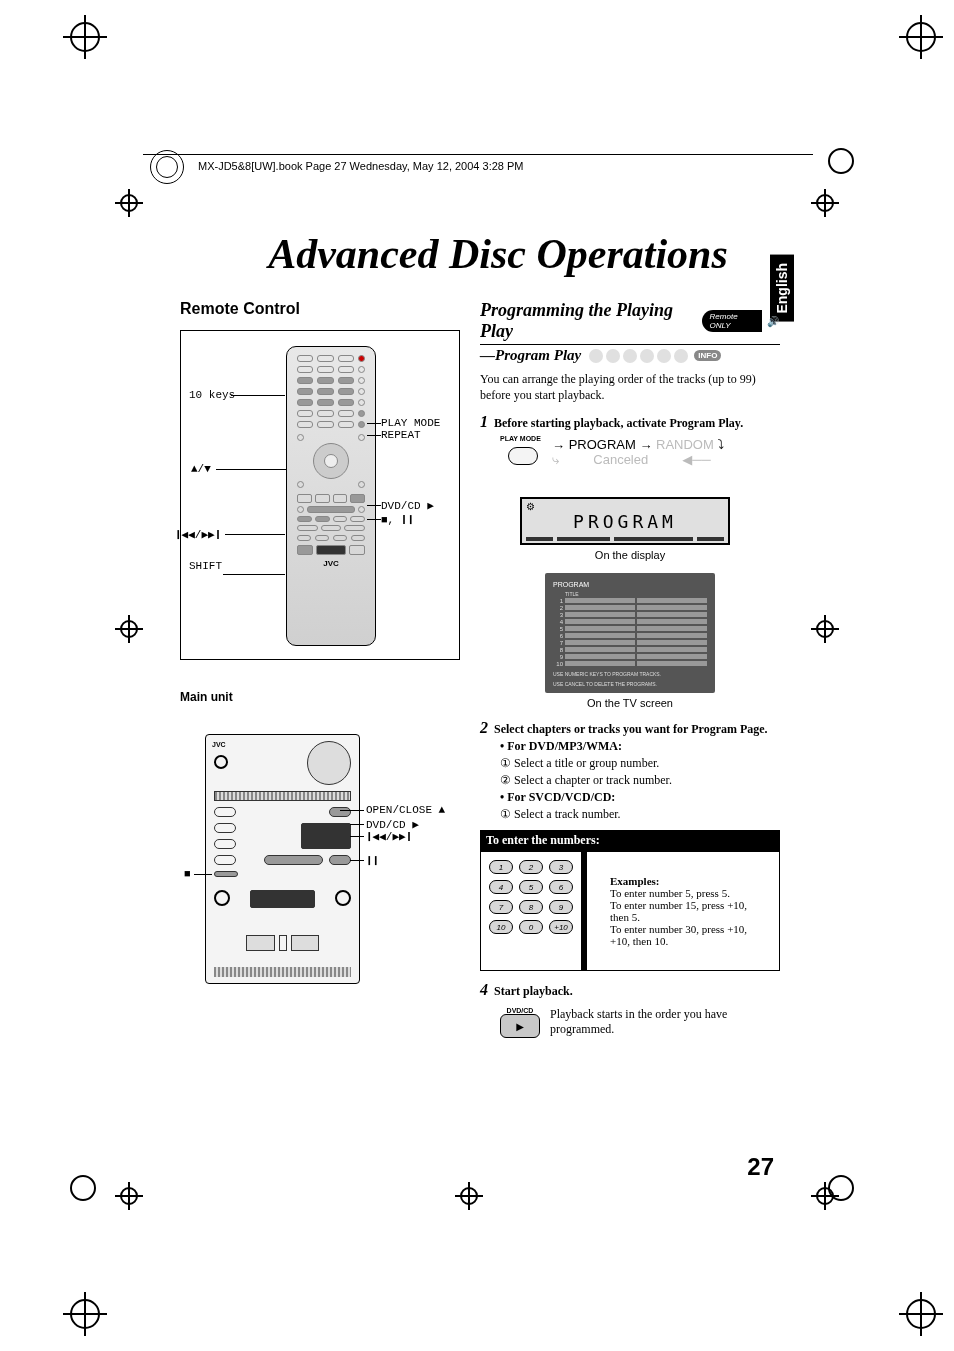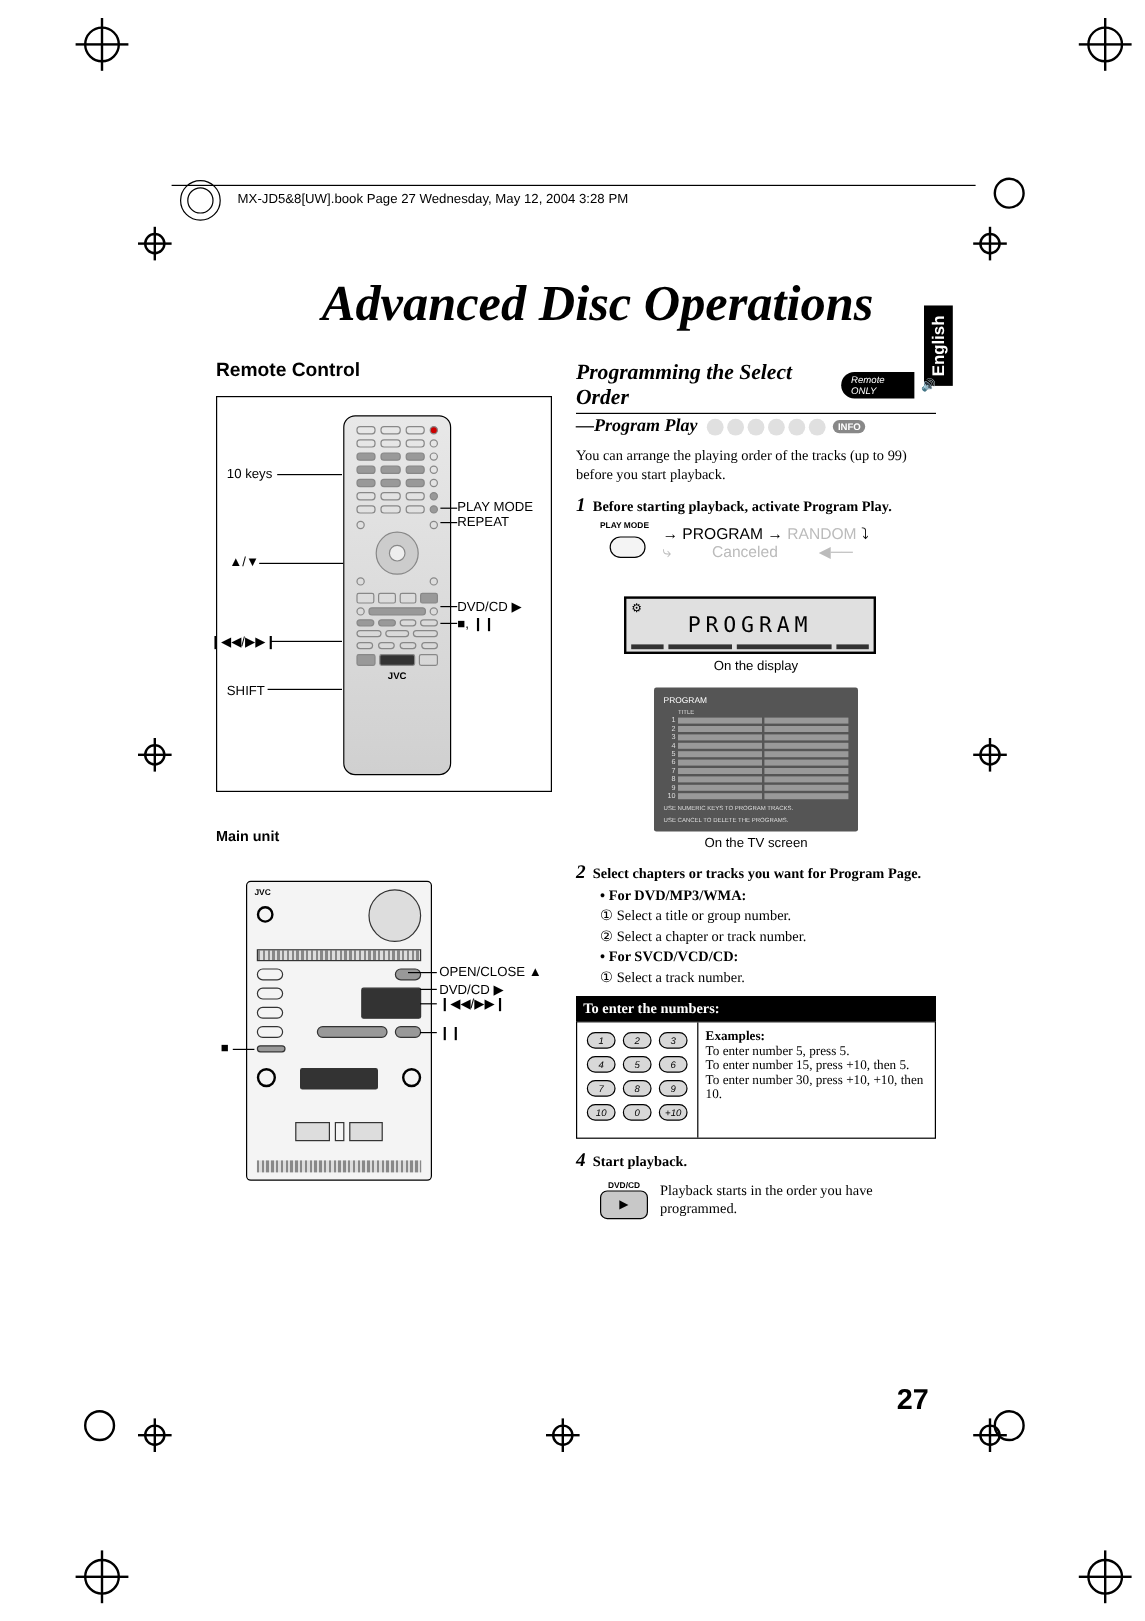--- a/index.html
+++ b/index.html
@@ -54,21 +54,21 @@
   .left-col {
     position: absolute; top: 300px; left: 180px; width: 280px;
   }
   .remote-label { font-family: Arial, sans-serif; font-weight: bold; font-size: 16px; margin-bottom: 12px; }
   .remote-box { border: 1px solid #000; height: 330px; position: relative; padding: 10px; }
   .remote-body {
     position: absolute; top: 15px; left: 105px; width: 90px; height: 300px;
     border: 1px solid #000; border-radius: 10px;
     background: linear-gradient(#e8e8e8, #d0d0d0);
   }
-  .remote-annot { position: absolute; font-family: Liberation Sans, sans-serif; font-size: 11px; text-align: center; }
+  .remote-annot { position: absolute; font-family: Liberation Mono, monospace; font-size: 11px; text-align: center; }
   .remote-line { position: absolute; border-top: 1px solid #000; }
 
   .main-unit-label { font-family: Arial, sans-serif; font-weight: bold; font-size: 12px; margin-top: 30px; margin-bottom: 30px; }
   .main-unit-box { height: 270px; position: relative; }
 
   .right-col {
     position: absolute; top: 300px; left: 480px; width: 300px;
   }
   .sect-heading {
     font-family: Georgia, serif; font-style: italic; font-weight: bold;
@@ -133,21 +133,21 @@
     padding: 3px 6px; margin-top: 8px;
   }
   .number-box { border: 1px solid #000; display: flex; }
   .keypad { padding: 8px; }
   .keypad-row { display: flex; gap: 6px; margin-bottom: 6px; }
   .keypad-btn {
     width: 24px; height: 14px; border: 1px solid #000; border-radius: 7px;
     background: #d8d8d8; font-size: 8px; display: flex; align-items: center; justify-content: center;
     font-family: Arial, sans-serif; font-style: italic;
   }
-  .example-box { border-left: 1px solid #000000; padding: 6px; font-size: 11px; flex: 1; }
+  .example-box { border-left: 6px solid #000000; padding: 23px; font-size: 11px; flex: 1; }
   .example-box b { font-weight: bold; }
 
   .dvd-btn-block { display: flex; margin-top: 8px; margin-left: 20px; gap: 10px; align-items: flex-start; }
   .dvd-btn {
     width: 40px; height: 24px; border: 1px solid #000; border-radius: 6px;
     background: #c8c8c8; display: flex; align-items: center; justify-content: center; font-size: 10px;
   }
   .dvd-btn-label { font-size: 7px; font-family: Arial, sans-serif; font-weight: bold; text-align: center; }
 
   .page-num { position: absolute; bottom: 170px; right: 180px; font-size: 24px; font-weight: bold; font-family: Arial, sans-serif; }
@@ -279,21 +279,21 @@
     <div class="remote-annot" style="top:98px; left:200px;">REPEAT</div>
     <div class="remote-line" style="top:104px; left:186px; width:14px;"></div>
     <div class="remote-annot" style="top:132px; left:10px;">▲/▼</div>
     <div class="remote-line" style="top:138px; left:35px; width:70px;"></div>
     <div class="remote-annot" style="top:168px; left:200px;">DVD/CD ▶</div>
     <div class="remote-line" style="top:174px; left:186px; width:14px;"></div>
     <div class="remote-annot" style="top:182px; left:200px;">■, ❙❙</div>
     <div class="remote-line" style="top:188px; left:186px; width:14px;"></div>
     <div class="remote-annot" style="top:197px; left:-6px;">❙◀◀/▶▶❙</div>
     <div class="remote-line" style="top:203px; left:44px; width:60px;"></div>
-    <div class="remote-annot" style="top:239px; left:8px;">SHIFT</div>
+    <div class="remote-annot" style="top:229px; left:8px;">SHIFT</div>
     <div class="remote-line" style="top:243px; left:42px; width:62px;"></div>
   </div>
 
   <div class="main-unit-label">Main unit</div>
   <div class="main-unit-box">
     <div style="position:absolute; top:0; left:25px; width:155px; height:250px; border:1px solid #000; border-radius:4px; background:#f4f4f4;">
       <div style="position:absolute; top:6px; left:6px; font-size:7px; font-family:Arial,sans-serif; font-weight:bold;">JVC</div>
       <div style="width:14px;height:14px;border:2px solid #000;border-radius:50%;margin:20px 0 0 8px;"></div>
       <div style="position:absolute; top:6px; right:8px; width:44px; height:44px; border:1px solid #333; border-radius:50%; background:#ddd;"></div>
       <div style="position:absolute; top:56px; left:8px; right:8px; height:10px; border:1px solid #333; background:repeating-linear-gradient(90deg,#888 0 2px,#ddd 2px 4px);"></div>
@@ -324,21 +324,21 @@
     <div class="remote-line" style="top:102px; left:170px; width:14px;"></div>
     <div class="remote-annot" style="top:120px; left:186px;">❙❙</div>
     <div class="remote-line" style="top:126px; left:170px; width:14px;"></div>
     <div class="remote-annot" style="top:134px; left:4px;">■</div>
     <div class="remote-line" style="top:140px; left:14px; width:18px;"></div>
   </div>
 </div>
 
 <div class="right-col">
   <div class="sect-heading-line">
-    <span class="sect-heading">Programming the Select Order</span>
+    <span class="sect-heading">Programming the Playing Play</span>
     <span class="remote-only-badge">Remote ONLY</span>
     <span style="font-size:10px;">🔊</span>
   </div>
   <div class="subheading">
     <span>—Program Play</span>
     <span class="disc-row">
       <span class="disc"></span>
         <span class="disc"></span>
         <span class="disc"></span>
       <span class="disc"></span>

